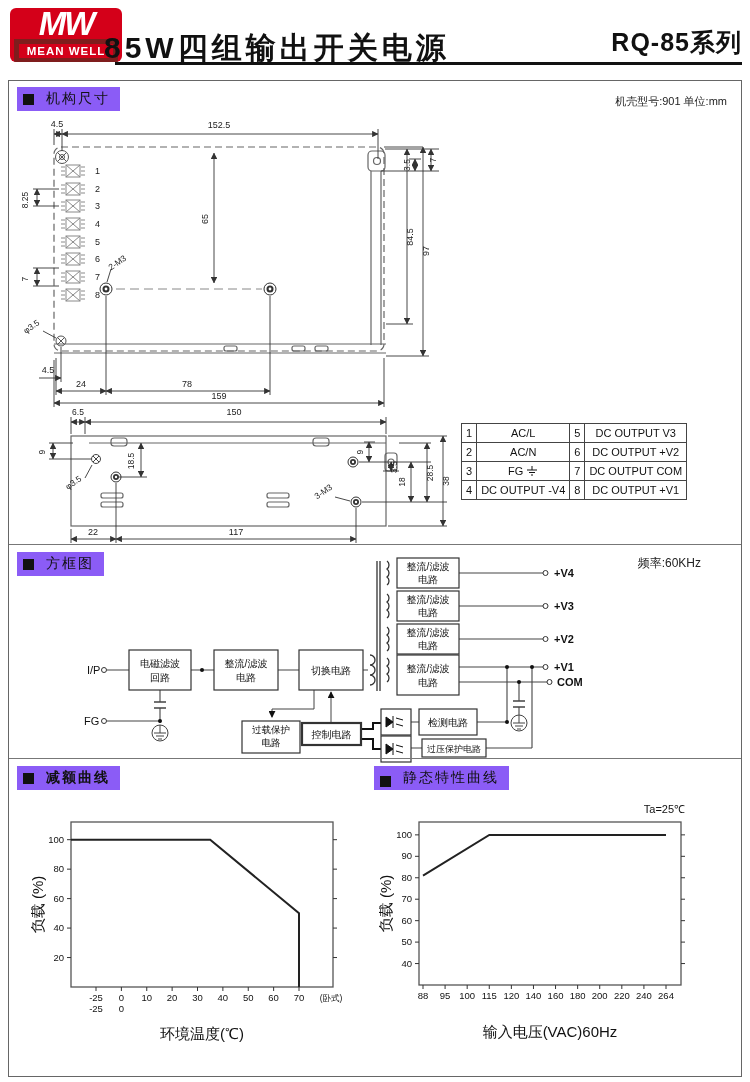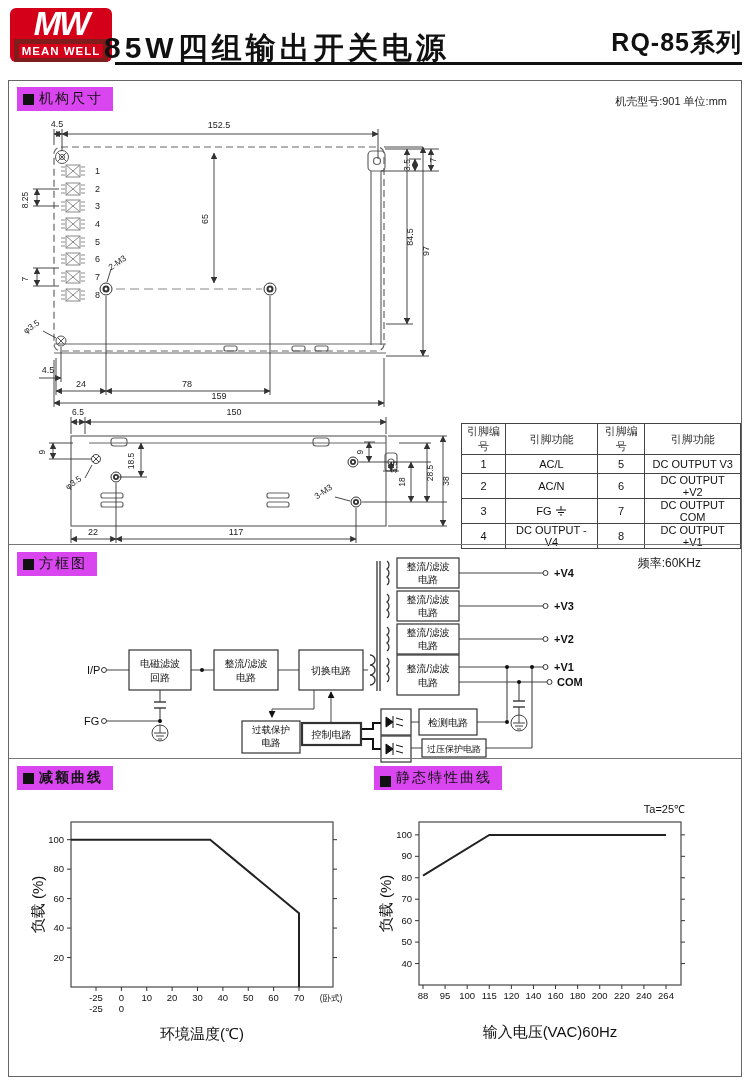--- a/index.html
+++ b/index.html
@@ -1,27 +1,27 @@
 <!DOCTYPE html>
 <html><head>
 <meta charset="utf-8">
 <style>
   html,body{margin:0;padding:0;background:#fff;}
   body{width:750px;height:1082px;position:relative;font-family:"Liberation Sans",sans-serif;color:#111;}
   .abs{position:absolute;}
   
-  .logo{left:10px;top:8px;width:102px;height:54px;background:#d40019;border-radius:6px;text-align:center;overflow:hidden;}
+  .logo{left:10px;top:8px;width:112px;height:54px;background:#d40019;border-radius:6px;text-align:center;overflow:hidden;}
   .logo .mw{font-style:italic;font-weight:bold;font-size:33px;color:#fff;letter-spacing:-2px;line-height:30px;margin-top:1px;}
   .logo .sub{margin:0 4px;border:5px solid #7f1d1d;font-size:11.5px;font-weight:bold;color:#fff;letter-spacing:1px;line-height:14px;}
   .title{left:104px;top:28px;font-size:30px;font-weight:bold;letter-spacing:4px;white-space:nowrap;}
   .series{right:8px;top:26px;font-size:25px;font-weight:bold;letter-spacing:1px;margin-left:21px;}
   .titlerule{left:115px;top:62px;width:627px;height:3px;background:#111;}
   
   .frame{left:8px;top:80px;width:732px;height:995px;border:1px solid #666;}
-  .sec{background:#d946ef;padding:3px 10px 3px 6px;font-size:14px;letter-spacing:2px;display:flex;align-items:center;gap:5px;white-space:nowrap;}
+  .sec{background:#8b5cf6;padding:3px 10px 3px 6px;font-size:14px;letter-spacing:2px;display:flex;align-items:center;gap:12px;white-space:nowrap;}
   .sq{width:11px;height:11px;background:#111;display:inline-block;}
   .note{font-size:11px;color:#222;text-align:center;}
   .hline{left:0;width:732px;height:1px;background:#777;}
   svg text{font-family:"Liberation Sans",sans-serif;}
   .dim{font-size:9px;fill:#222;}
   .dims{font-size:8.5px;fill:#222;}
   .blk{font-size:10px;fill:#111;}
   
   .pins{font-size:11px;}
   .pins .ttl{font-size:12.5px;letter-spacing:3px;margin-bottom:5px;color:#222;}
@@ -214,26 +214,20 @@
       <text class="dims" x="386" y="81" transform="rotate(-90 386,81)">18</text>
       <text class="dims" x="414" y="72" transform="rotate(-90 414,72)">28.5</text>
       <text class="dims" x="430" y="80" transform="rotate(-90 430,80)">38</text>
       <text class="dims" x="306" y="93" transform="rotate(-35 306,93)">3-M3</text>
     </g>
   </svg>
 
   <div class="abs pins" style="left:452px;top:342px;">
     <table>
       <tbody>
-          <tr>
-        <th class="c1">引脚编号</th>
-        <th class="c2">引脚功能</th>
-        <th class="c3">引脚编号</th>
-        <th class="c4">引脚功能</th>
-      </tr>
       <tr>
         <td>1</td>
         <td>AC/L</td>
         <td>5</td>
         <td>DC OUTPUT V3</td>
       </tr>
       <tr>
         <td>2</td>
         <td>AC/N</td>
         <td>6</td>

